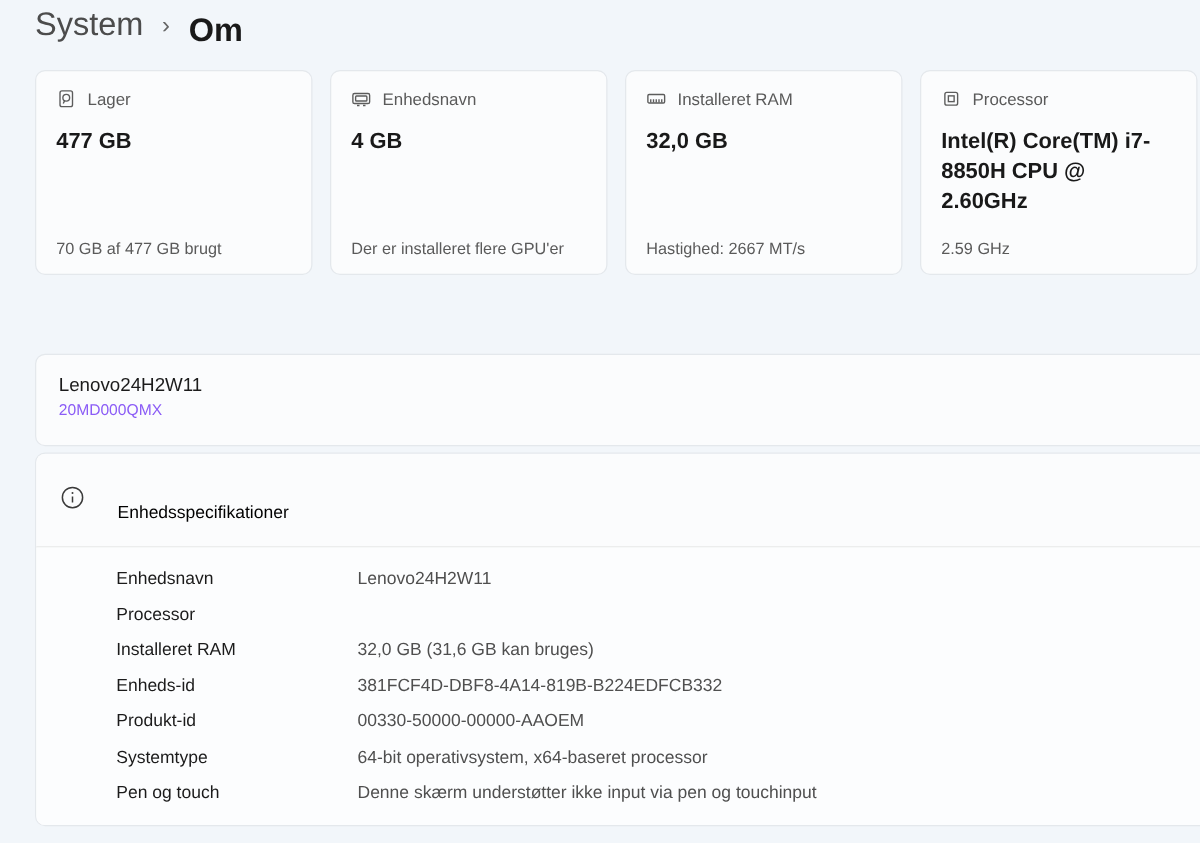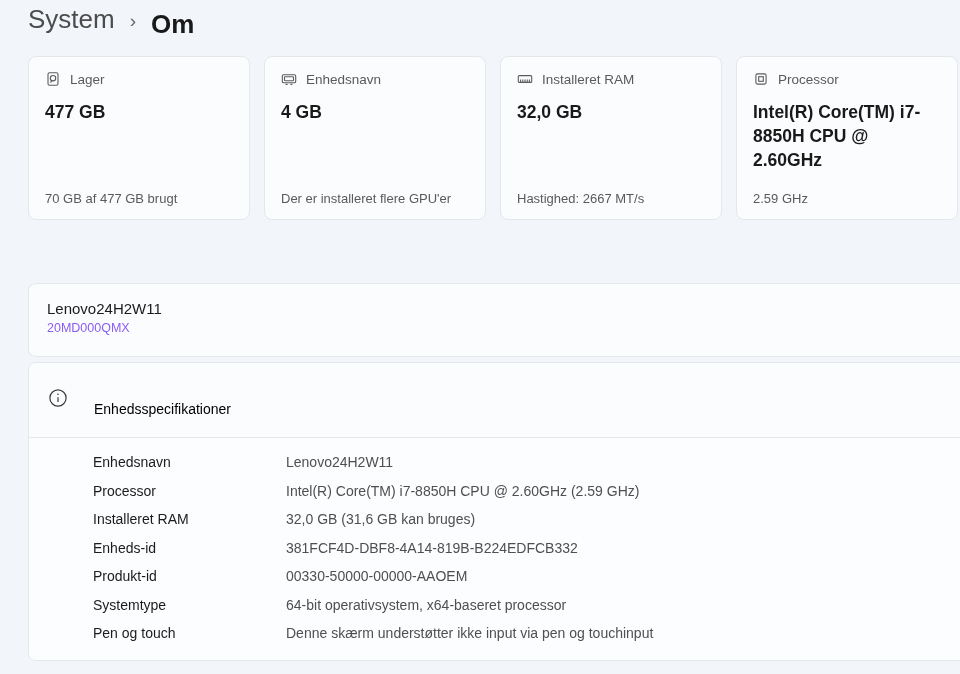--- a/index.html
+++ b/index.html
@@ -243,21 +243,20 @@
       <span class="exp-title">Enhedsspecifikationer</span>
     </div>
     <div class="exp-divider"></div>
     <div class="exp-body">
       <div class="spec-row">
         <span class="spec-label">Enhedsnavn</span>
         <span class="spec-value">Lenovo24H2W11</span>
       </div>
       <div class="spec-row">
         <span class="spec-label">Processor</span>
-        <span class="spec-value">Intel(R) Core(TM) i7-8850H CPU @ 2.60GHz (2.59 GHz)</span>
       </div>
       <div class="spec-row">
         <span class="spec-label">Installeret RAM</span>
         <span class="spec-value">32,0 GB (31,6 GB kan bruges)</span>
       </div>
       <div class="spec-row">
         <span class="spec-label">Enheds-id</span>
         <span class="spec-value">381FCF4D-DBF8-4A14-819B-B224EDFCB332</span>
       </div>
       <div class="spec-row">

